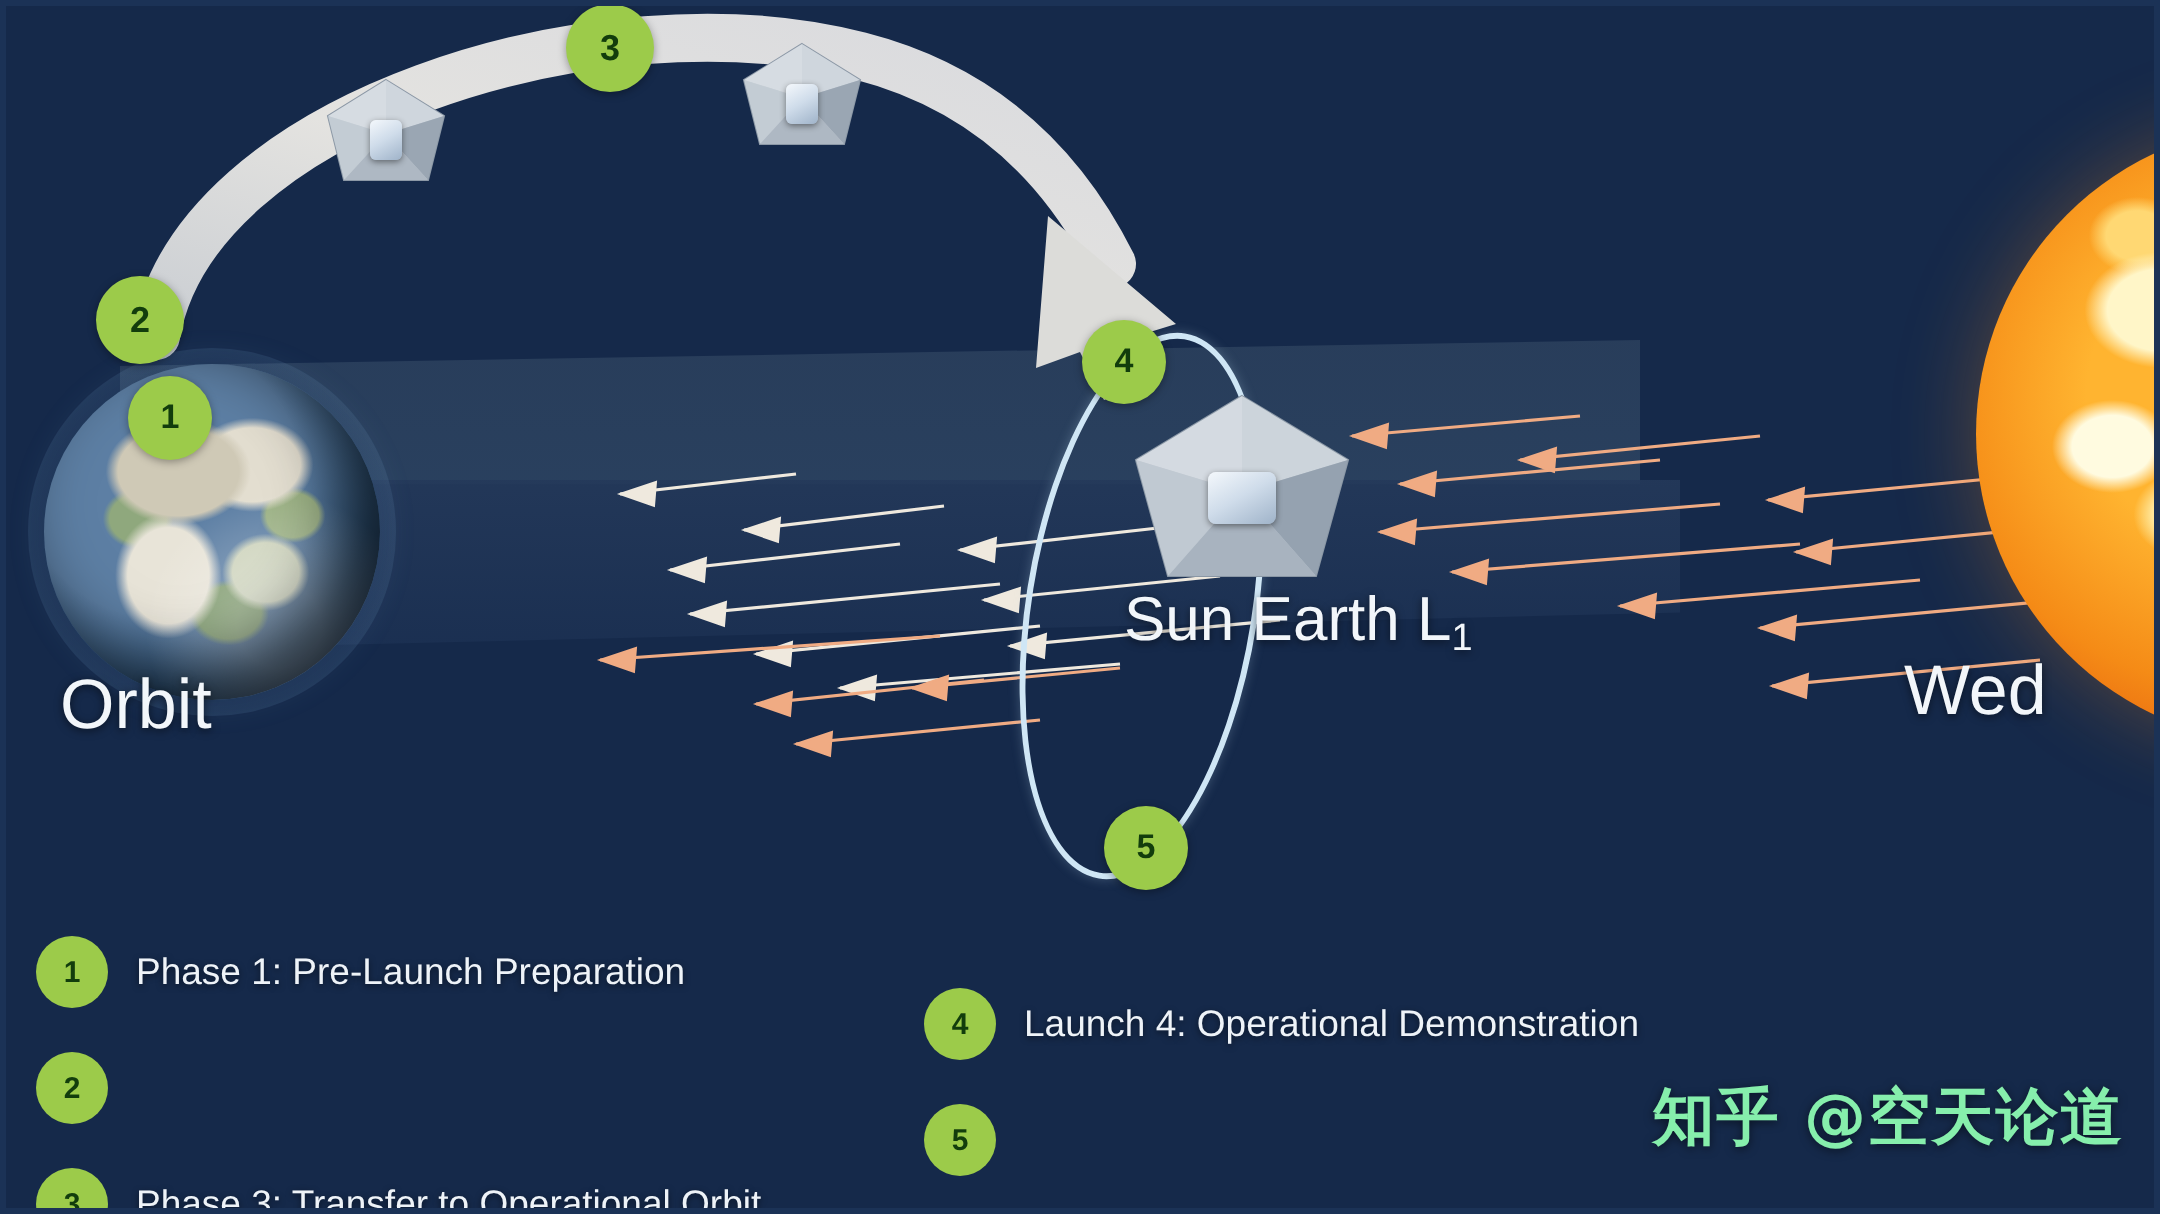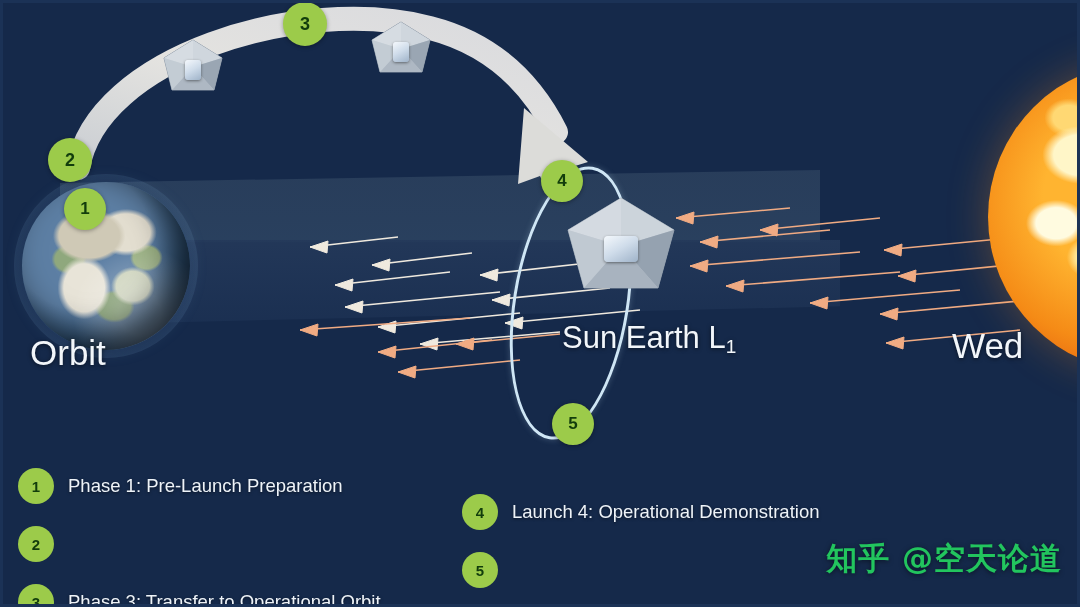--- a/index.html
+++ b/index.html
@@ -66,37 +66,37 @@
   .marker{position:absolute;border-radius:50%;background:#9ccb4a;
     display:flex;align-items:center;justify-content:center;
     color:#123d0c;font-weight:700;z-index:20;
     box-shadow:0 1px 4px rgba(0,0,0,.35);}
 
   
   .body-label{position:absolute;color:#f2f6fa;font-weight:400;z-index:18;
     text-shadow:0 1px 4px rgba(0,0,0,.55);}
   #label-earth{left:30px;top:333px;font-size:35px;}
   #label-sun{left:952px;top:326px;font-size:35px;}
-  #label-l1{left:562px;top:320px;font-size:31px;text-align:center;}
+  #label-l1{left:562px;top:292px;font-size:31px;text-align:center;}
   #label-l1 sub{font-size:19px;vertical-align:baseline;position:relative;top:5px;}
 
   
   .legend-col{position:absolute;z-index:30;}
   #legend-left{left:18px;top:468px;}
   #legend-right{left:462px;top:494px;}
   .legend-row{display:flex;align-items:center;margin-bottom:22px;}
   .legend-num{width:36px;height:36px;border-radius:50%;background:#9ccb4a;
     display:flex;align-items:center;justify-content:center;flex:0 0 36px;
     color:#123d0c;font-size:15px;font-weight:700;}
   .legend-text{margin-left:14px;color:#eef3f8;font-size:18.5px;white-space:nowrap;
     text-shadow:0 1px 3px rgba(0,0,0,.5);text-align:center;}
 
   
   #watermark{position:absolute;right:18px;top:538px;z-index:50;
-    color:#22c55e;font-size:31px;font-weight:700;letter-spacing:1px;
+    color:#86efac;font-size:31px;font-weight:700;letter-spacing:1px;
     font-family:"DejaVu Sans",sans-serif;text-shadow:0 1px 5px rgba(0,0,0,.55);}
 </style>
 </head>
 <body>
 
 <div id="stage">
 
   <div class="band" id="band-upper"></div>
   <div class="band" id="band-lower"></div>
 

